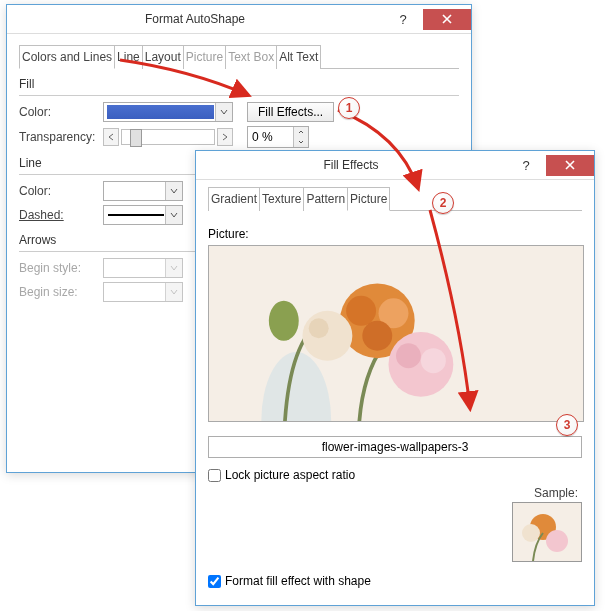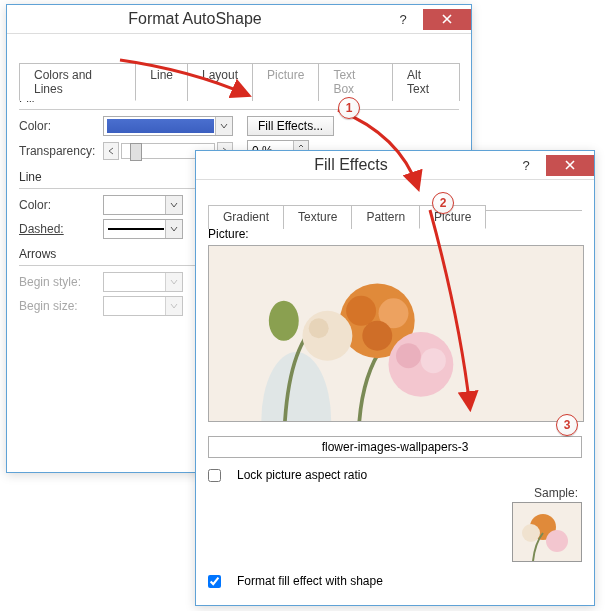--- a/index.html
+++ b/index.html
@@ -24,21 +24,21 @@
   background: #fff;
   display: flex;
   align-items: center;
   position: relative;
   border-bottom: 1px solid #ddd;
 }
 .titlebar .title {
   flex: 1;
   text-align: center;
   color: #333;
-  font-size: 16px;
+  font-size: 12px;
 }
 .tb-help, .tb-close {
   height: 21px;
   width: 40px;
   display: flex;
   align-items: center;
   justify-content: center;
   font-size: 13px;
 }
 .tb-help { color: #333; background:#fff;}
@@ -54,27 +54,27 @@
 .tb-close svg{width:10px;height:10px;}
 .client { padding: 10px 12px 12px 12px; }
 
 
 .tabs {
   display: flex;
   border-bottom: 1px solid #c0c0c0;
   gap:0;
 }
 .tab {
-  padding: 4px 14px;
+  padding: 4px 2px;
   border: 1px solid #c0c0c0;
   border-bottom: none;
   background: #fff;
   margin-right: -1px;
   position: relative;
-  top:19px;
+  top:1px;
   color:#444;
 }
 .tab.active {
   background: #fff;
   border-bottom: 1px solid #fff;
   z-index:2;
 }
 .tab.disabled { color: #a0a0a0; }
 
 
@@ -136,21 +136,21 @@
   display:flex;align-items:center;justify-content:center;overflow:hidden;
   background:#f6f0ea;position:relative;
 }
 .filename {
   margin-top:14px;height:20px;border:1px solid #adadad;text-align:center;
   line-height:20px;
 }
 .fe-buttons {
   margin-top:6px;display:flex;justify-content:flex-end;
 }
-.chk {display:flex;align-items:center;gap:16px;margin-top:10px;}
+.chk {display:flex;align-items:center;gap:4px;margin-top:10px;}
 .chk input{width:13px;height:13px;margin:0;}
 .sample-lbl{margin-top:4px;text-align:right;padding-right:4px;color:#404040;}
 .sample-box{border:1px solid #999;width:68px;height:58px;margin-left:auto;margin-top:2px;background:#f6f0ea;overflow:hidden;}
 
 
 .badge {
   position:absolute;width:20px;height:20px;border-radius:50%;
   background:radial-gradient(circle at 35% 30%,#fff,#f3f3f3);
   border:1px solid #cf3a2f;color:#cf3a2f;font-weight:bold;
   display:flex;align-items:center;justify-content:center;

